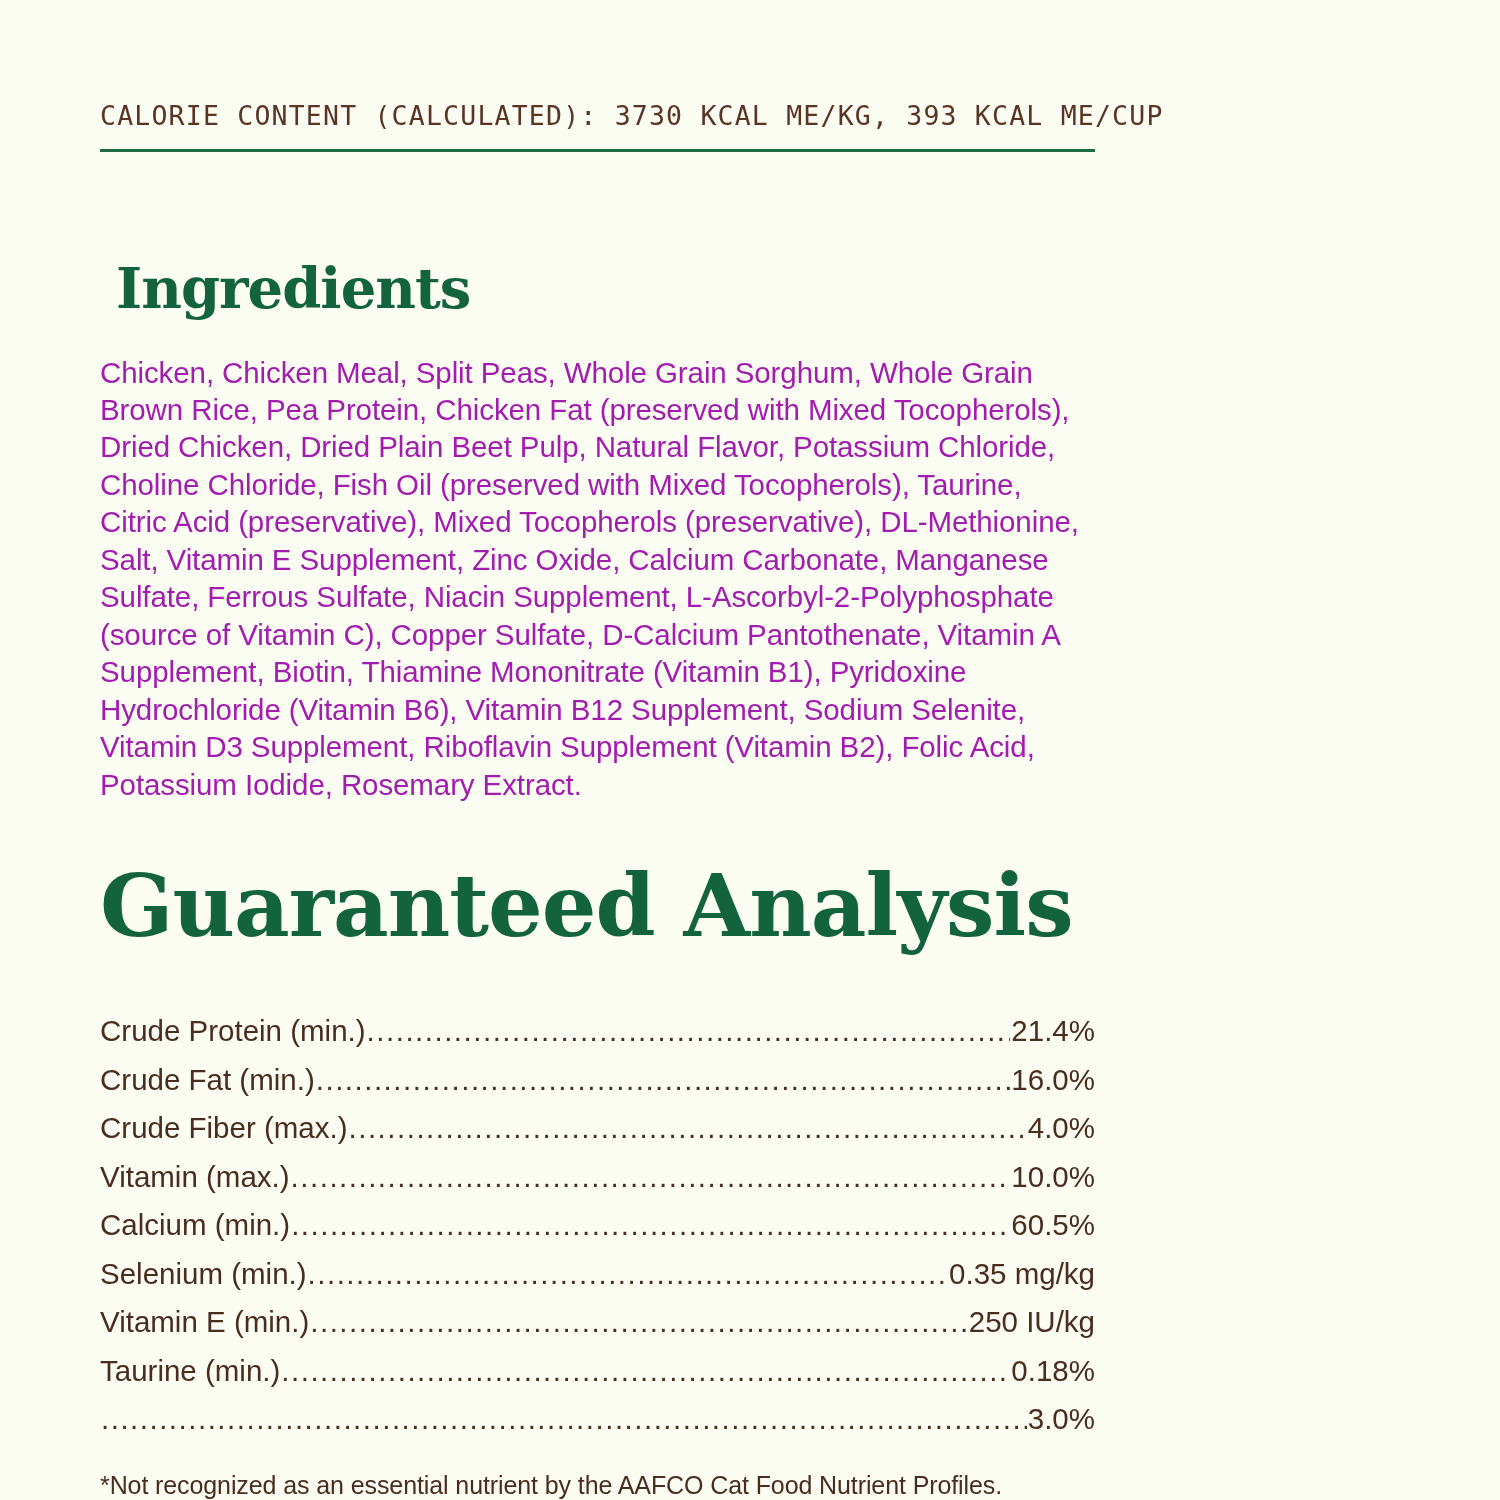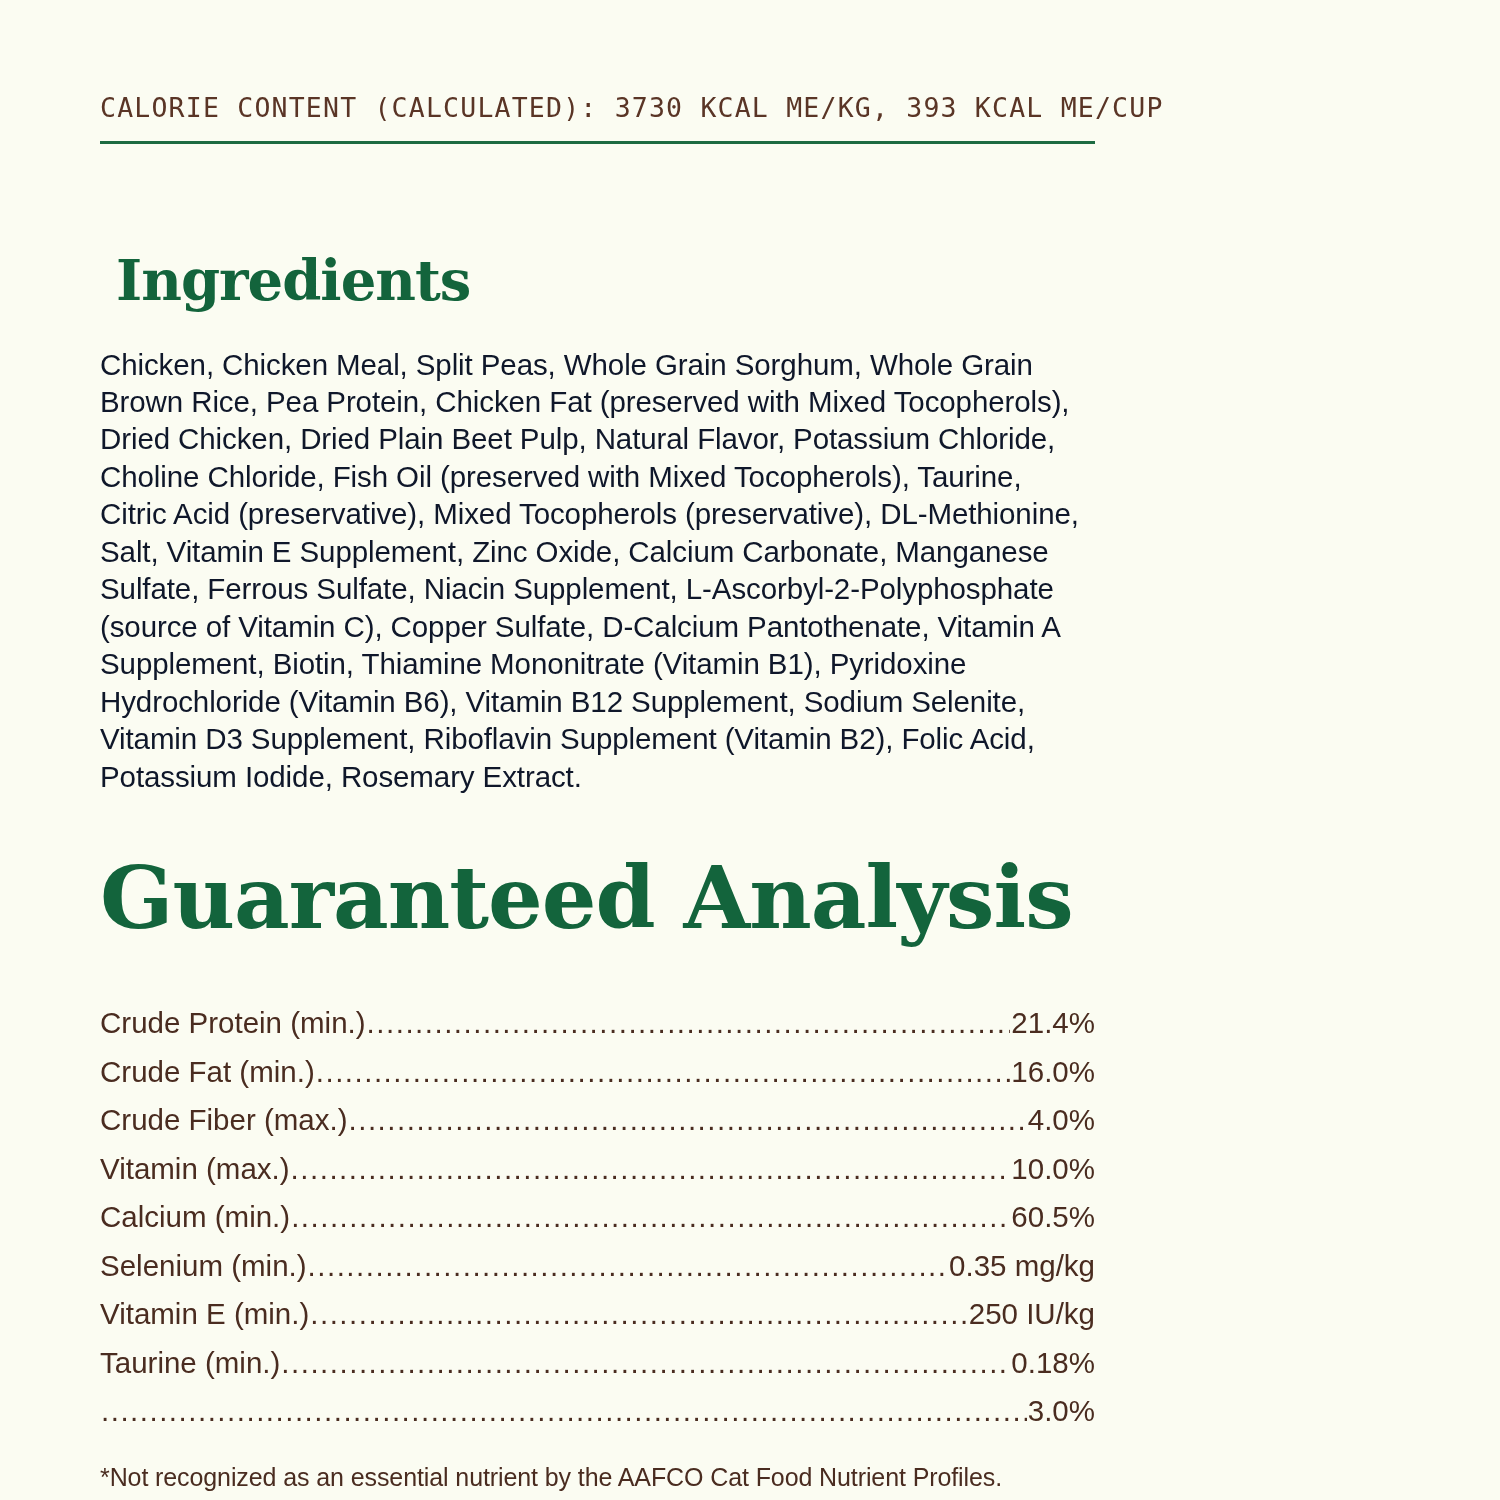--- a/index.html
+++ b/index.html
@@ -12,21 +12,21 @@
     background: #fbfcf2;
     font-family: "Liberation Sans", sans-serif;
     color: #4a2c20;
     overflow: hidden;
   }
   .page {
     position: relative;
     width: 1195px;
     height: 1500px;
     box-sizing: border-box;
-    padding: 0 100px;
+    padding: 8px 100px;
   }
 
   
   .calorie-block {
     padding-top: 92px;
   }
   .calorie-text {
     font-family: "DejaVu Sans Mono", "Liberation Mono", monospace;
     font-size: 26.5px;
     letter-spacing: 1.2px;
@@ -56,21 +56,21 @@
   .heading-analysis {
     font-size: 86px;
     margin-top: 60px;
   }
 
   
   .ingredients-body {
     margin-top: 22px;
     font-size: 29.5px;
     line-height: 1.27;
-    color: #0f172a;
+    color: #a21caf;
     letter-spacing: -0.1px;
     max-width: 1300px;
   }
 
   
   .ga-list {
     margin-top: 20px;
   }
   .ga-row {
     display: flex;

